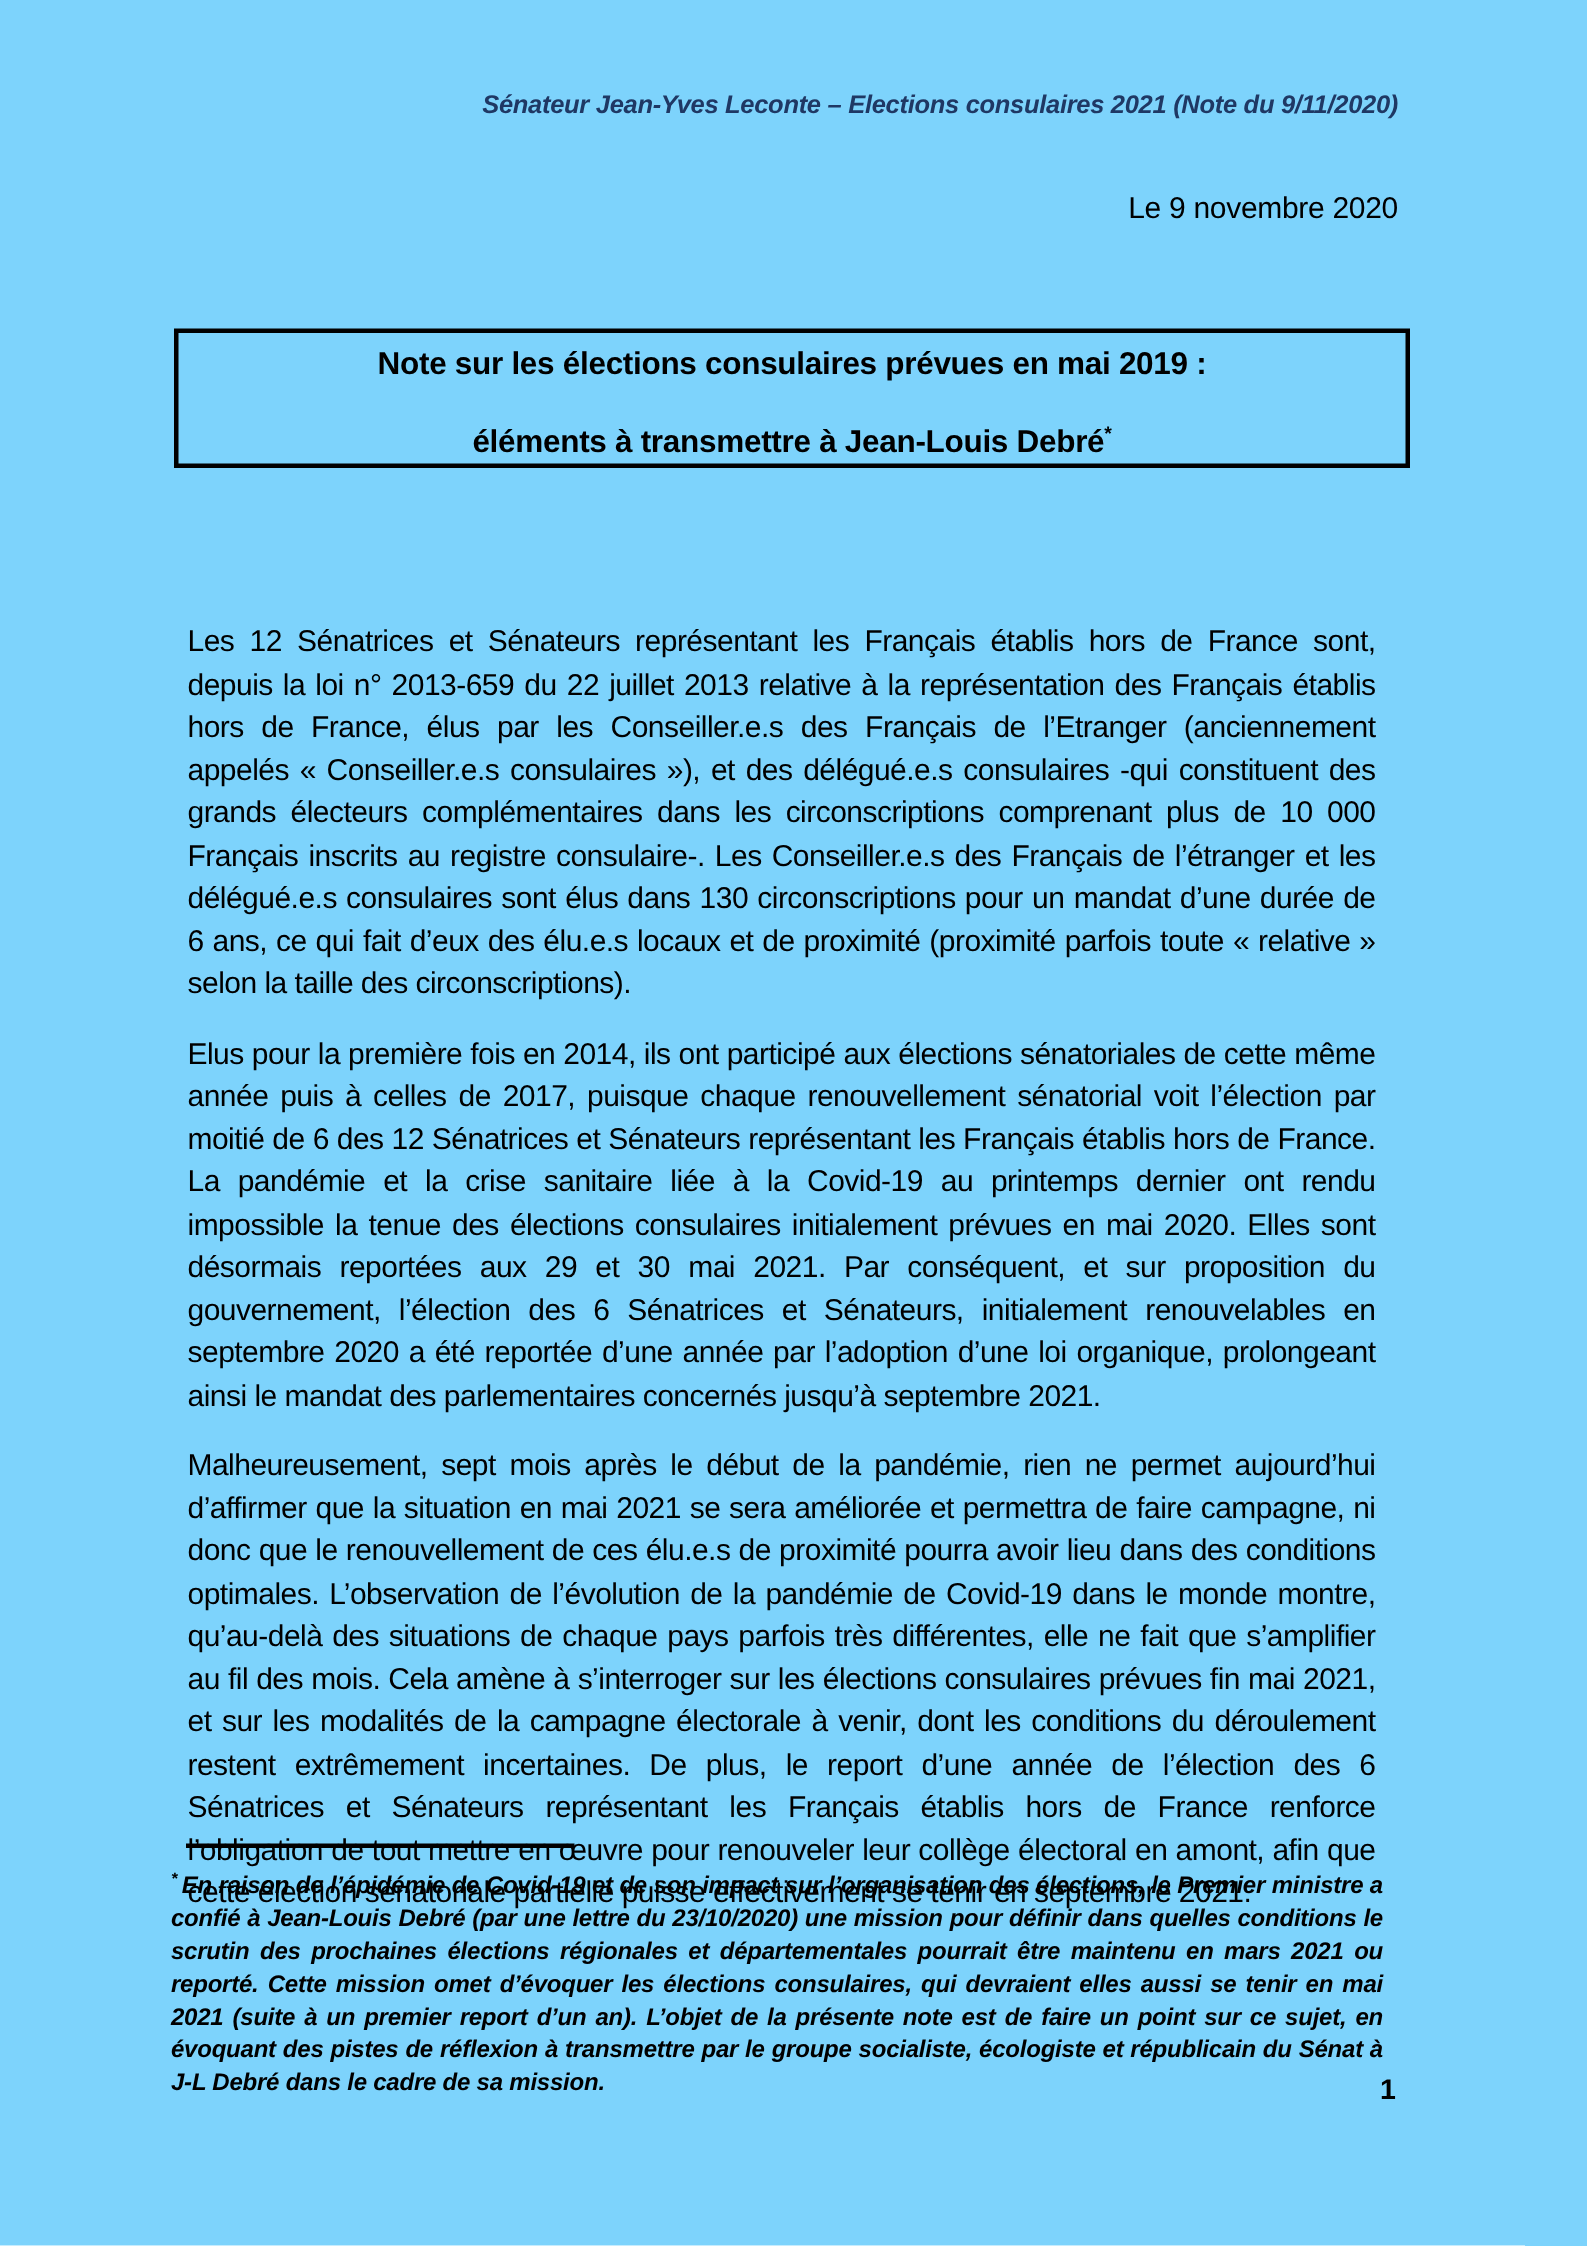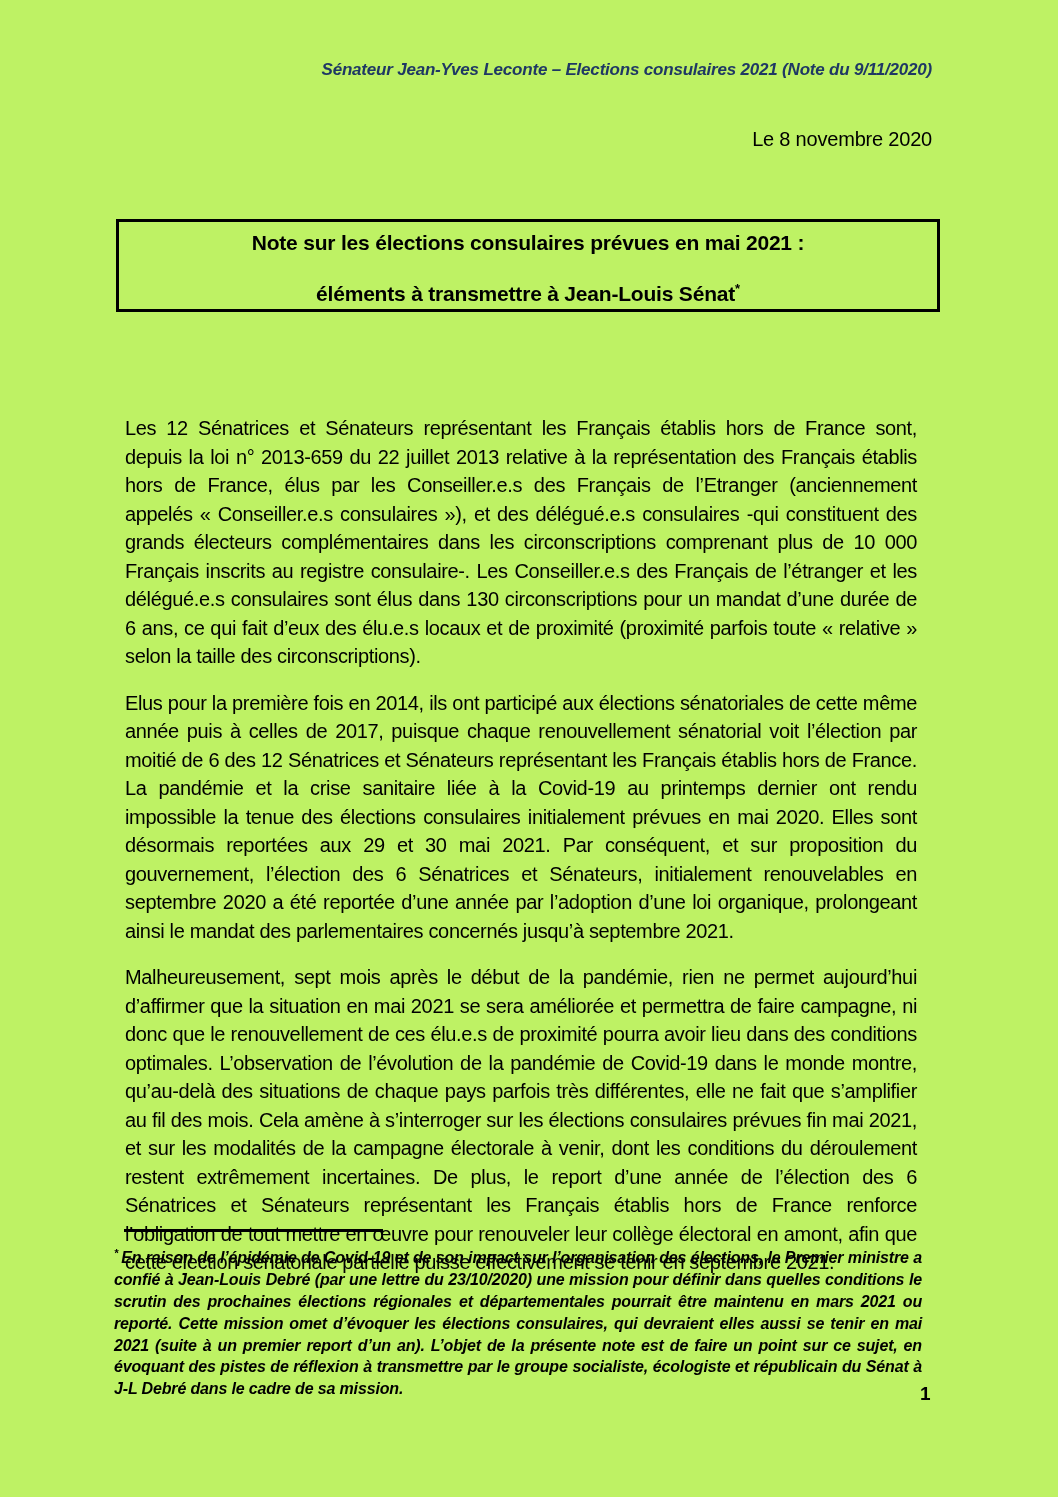--- a/index.html
+++ b/index.html
@@ -1,21 +1,21 @@
 <!DOCTYPE html>
 <html lang="fr"><head>
 <meta charset="utf-8">
 <style>
   * { margin: 0; padding: 0; box-sizing: border-box; }
   html, body { background: #ffffff; }
   .page {
     position: relative;
     width: 1058px;
     height: 1497px;
-    background: #bef264;
+    background: #7dd3fc;
     font-family: "Liberation Sans", sans-serif;
     color: #000000;
     overflow: hidden;
     margin: 0 auto;
   }
   .running-header {
     position: absolute;
     top: 60px;
     right: 126px;
     font-size: 17px;
@@ -89,26 +89,26 @@
     font-weight: bold;
   }
 </style>
 </head>
 <body>
 
 <div class="page">
 
   <div class="running-header">Sénateur Jean-Yves Leconte – Elections consulaires 2021 (Note du 9/11/2020)</div>
 
-  <div class="date-line">Le 8 novembre 2020</div>
+  <div class="date-line">Le 9 novembre 2020</div>
 
   <div class="title-box">
-    <div class="title-line">Note sur les élections consulaires prévues en mai 2021 :</div>
+    <div class="title-line">Note sur les élections consulaires prévues en mai 2019 :</div>
     <div class="title-line">
-      <span>éléments à transmettre à Jean-Louis Sénat</span><sup>*</sup>
+      <span>éléments à transmettre à Jean-Louis Debré</span><sup>*</sup>
     </div>
   </div>
 
   <div class="doc-body">
     <p>
       <span>Les 12 Sénatrices et Sénateurs représentant les Français établis hors de France sont, depuis la loi n° 2013-659 du 22 juillet 2013 relative à la représentation des Français établis hors de France, élus par les Conseiller.e.s des Français de l’Etranger (anciennement appelés « Conseiller.e.s consulaires »), et des délégué.e.s consulaires -qui constituent des grands électeurs complémentaires dans les circonscriptions comprenant plus de 10 000 Français inscrits au registre consulaire-. Les Conseiller.e.s des Français de l’étranger et les délégué.e.s consulaires sont élus dans 130 circonscriptions pour un mandat d’une durée de 6 ans, ce qui fait d’eux des élu.e.s locaux et de proximité (proximité parfois toute « relative » selon la taille des circonscriptions).</span>
     </p>
     <p>
       <span>Elus pour la première fois en 2014, ils ont participé aux élections sénatoriales de cette même année puis à celles de 2017, puisque chaque renouvellement sénatorial voit l’élection par moitié de 6 des 12 Sénatrices et Sénateurs représentant les Français établis hors de France. La pandémie et la crise sanitaire liée à la Covid-19 au printemps dernier ont rendu impossible la tenue des élections consulaires initialement prévues en mai 2020. Elles sont désormais reportées aux 29 et 30 mai 2021. Par conséquent, et sur proposition du gouvernement, l’élection des 6 Sénatrices et Sénateurs, initialement renouvelables en septembre 2020 a été reportée d’une année par l’adoption d’une loi organique, prolongeant ainsi le mandat des parlementaires concernés jusqu’à septembre 2021.</span>
     </p>

